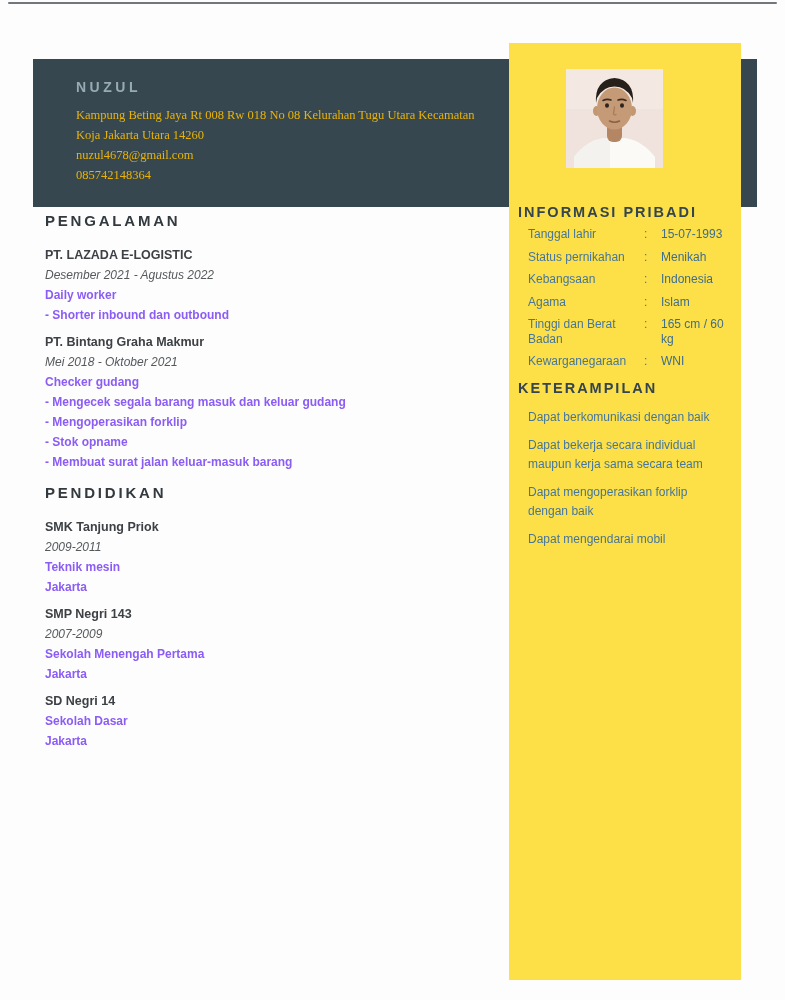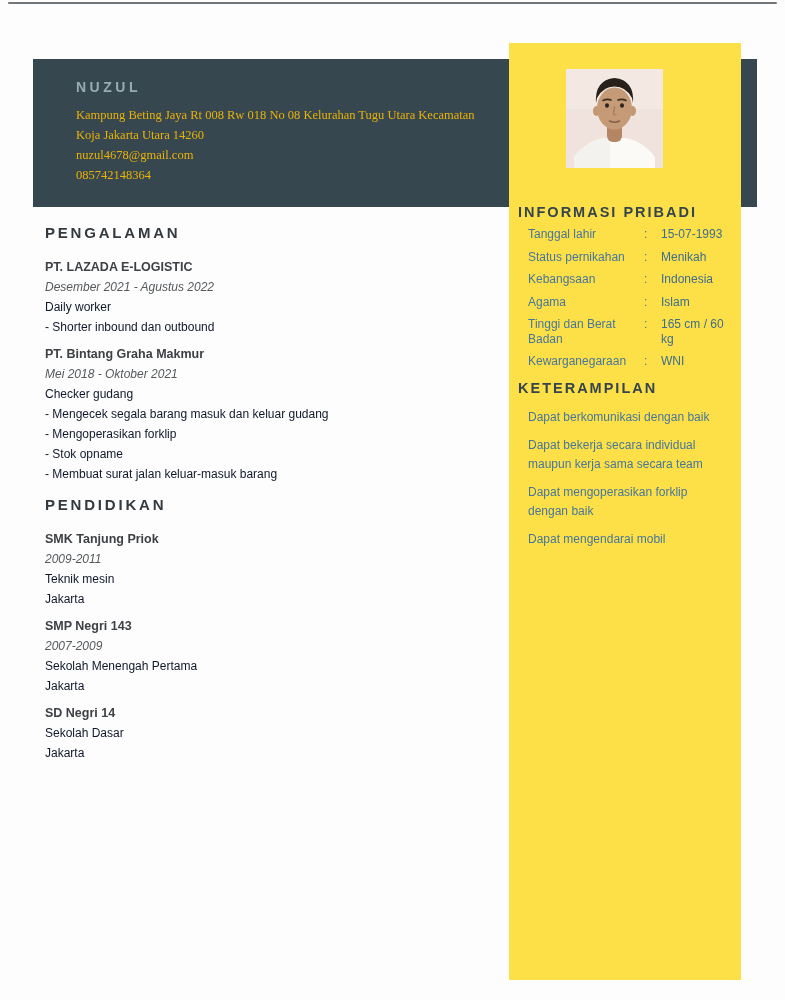--- a/index.html
+++ b/index.html
@@ -87,21 +87,21 @@
   .skill-item {
     font-size: 12px;
     line-height: 19px;
     color: #47769a;
     margin-bottom: 9px;
   }
 
   
   .main {
     position: absolute;
-    left: 45px; top: 224px;
+    left: 45px; top: 212px;
     width: 455px;
     z-index: 1;
   }
   .main-heading {
     font-size: 15px;
     font-weight: bold;
     letter-spacing: 2.8px;
     color: #323a3f;
     margin: 0 0 16px 0;
   }
@@ -114,22 +114,23 @@
     line-height: 20px;
   }
   .period {
     font-size: 12px;
     font-style: italic;
     color: #55595c;
     line-height: 20px;
   }
   .body-line {
     font-size: 12px;
-    color: #0f172a;
-    line-height: 20px;
+    color: #8b5cf6;
+    line-height: 20px;
+    font-weight: bold;
   }
 </style>
 </head>
 <body>
 
 <div class="page">
 
   <div class="top-edge"></div>
 
   <div class="dark-band">

